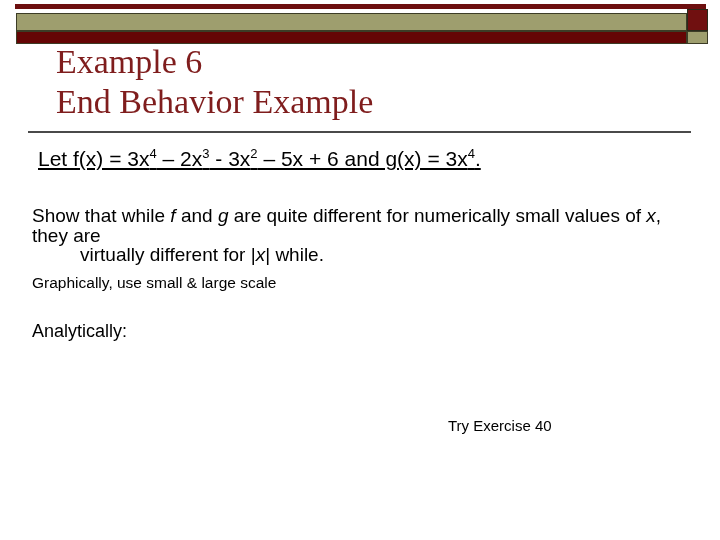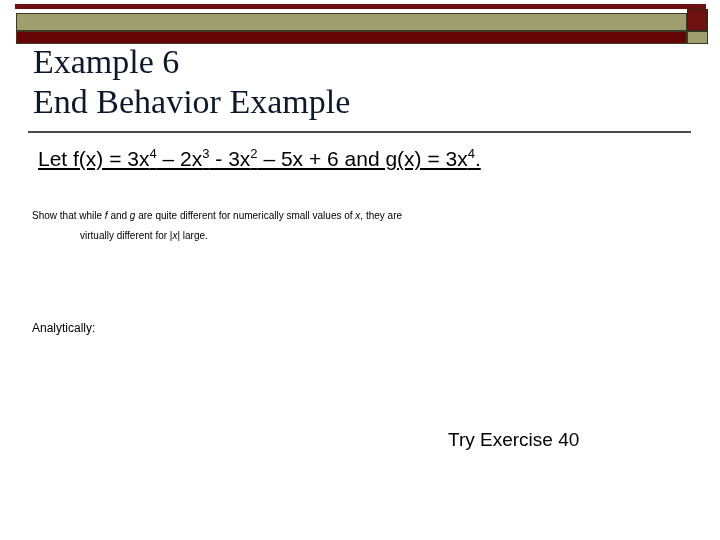--- a/index.html
+++ b/index.html
@@ -41,60 +41,60 @@
   }
   .sq-tan {
     position: absolute; left: 687px; top: 31px;
     width: 21px; height: 13px;
     background: #9e9e6e;
     border: 1px solid #3c3c26;
     box-sizing: border-box;
   }
   
   .title {
-    position: absolute; left: 33px; top: 42px;
+    position: absolute; left: 56px; top: 42px;
     margin: 0;
     font-family: "Liberation Serif", serif;
     font-weight: normal;
     font-size: 34px;
     line-height: 40px;
-    color: #0f172a;
+    color: #7f1d1d;
     white-space: nowrap;
   }
   .rule {
     position: absolute; left: 28px; top: 131px;
     width: 663px; height: 2px;
     background: #4a4a4a;
   }
   
   .formula {
     position: absolute; left: 38px; top: 141px;
     font-size: 21px; line-height: 26px;
     white-space: nowrap;
     text-decoration: underline;
   }
   .formula sup { font-size: 13px; }
   .para {
     position: absolute; left: 32px; top: 206px;
     width: 650px;
-    font-size: 10px; line-height: 19.5px;
+    font-size: 19px; line-height: 19.5px;
   }
   .para .line2 { padding-left: 48px; }
   .it { font-style: italic; }
   .graphically {
     position: absolute; left: 32px; top: 274px;
     font-size: 15.5px; white-space: nowrap;
   }
   .analytically {
     position: absolute; left: 32px; top: 321px;
-    font-size: 12px; white-space: nowrap;
+    font-size: 18px; white-space: nowrap;
   }
   .footer-note {
-    position: absolute; left: 448px; top: 429px;
-    font-size: 19px; white-space: nowrap;
+    position: absolute; left: 448px; top: 417px;
+    font-size: 15px; white-space: nowrap;
   }
 </style>
 </head>
 <body>
 
 <div class="slide">
 
   <div class="bar-thin"></div>
   <div class="bar-tan"></div>
   <div class="sq-red"></div>
@@ -102,21 +102,22 @@
   <div class="sq-tan"></div>
 
   <h1 class="title"><span>Example 6</span><br><span>End Behavior Example</span></h1>
 
   <div class="rule"></div>
 
   <div class="formula"><span>Let f(x) = 3x</span><sup>4</sup><span> – 2x</span><sup>3</sup><span> - 3x</span><sup>2</sup><span> – 5x + 6 and g(x) = 3x</span><sup>4</sup><span>.</span></div>
 
   <div class="para">
     <div class="line1"><span>Show that while </span><span class="it">f</span><span> and </span><span class="it">g</span><span> are quite different for numerically small values of </span><span class="it">x</span><span>, they are</span></div>
-    <div class="line2"><span>virtually different for |</span><span class="it">x</span><span>| large.</span></div>
+    <div class="line2"><span>virtually different for |</span><span class="it">x</span><span>| while.</span></div>
   </div>
 
+  <div class="graphically">Graphically, use small &amp; large scale</div>
 
   <div class="analytically">Analytically:</div>
 
   <div class="footer-note">Try Exercise 40</div>
 
 </div>
 
 </body></html>

